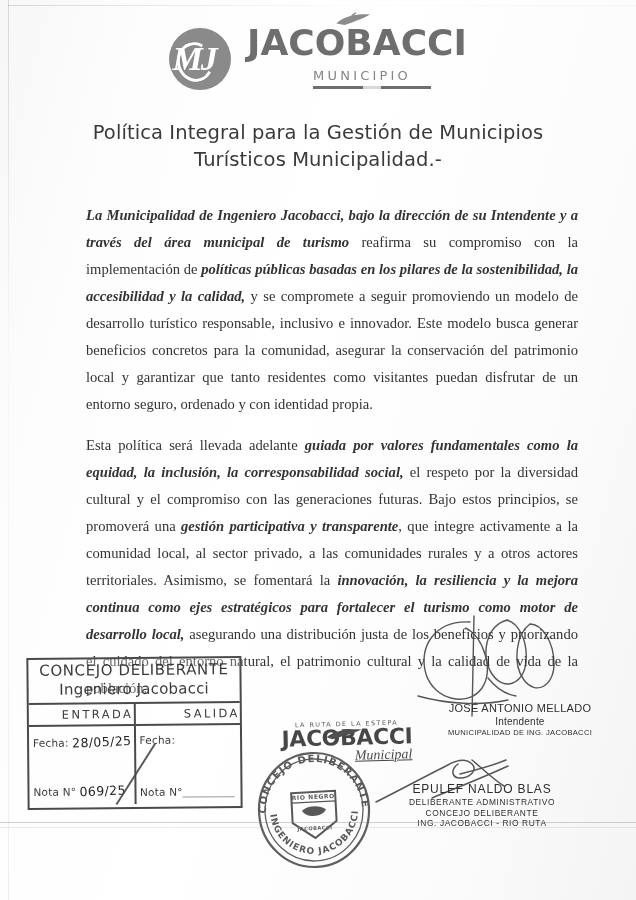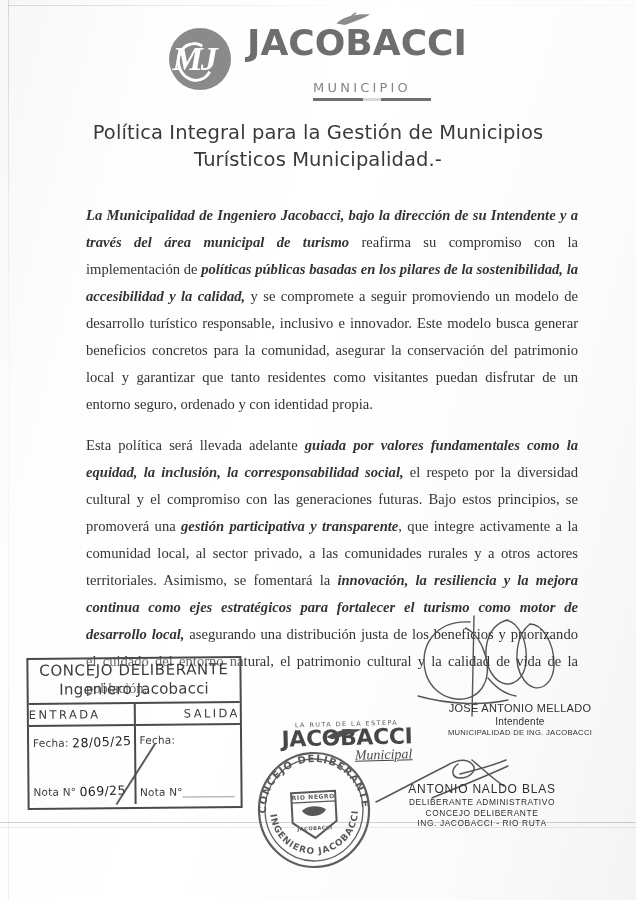--- a/index.html
+++ b/index.html
@@ -87,21 +87,21 @@
     color: #6e6e6e;
     line-height: 1.05;
   }
   .logo-bird {
     position: absolute;
     left: 88px; top: -12px;
     width: 42px; height: 16px;
     pointer-events: none;
   }
   .logo-sub-wrap {
-    margin-top: 18px;
+    margin-top: 6px;
     margin-left: 66px;
     width: 118px;
   }
   .logo-sub {
     font-family: "DejaVu Sans", sans-serif;
     font-size: 13px;
     letter-spacing: 3.2px;
     color: #858585;
     text-align: left;
   }
@@ -179,21 +179,21 @@
     display: flex;
     height: calc(100% - 48px);
   }
   .stamp-col {
     flex: 1 1 50%;
     position: relative;
   }
   .stamp-col.left { border-right: 2px solid #4a4a4a; }
   .stamp-col-head {
     border-bottom: 2px solid #4a4a4a;
-    text-align: left;
+    text-align: right;
     font-size: 11.5px;
     letter-spacing: 2.4px;
     padding: 3px 0 3px 0;
   }
   .stamp-col.right .stamp-col-head { text-align: right; }
   .field {
     position: absolute;
     left: 4px;
     font-size: 10.5px;
     letter-spacing: 0.2px;
@@ -456,21 +456,21 @@
   <svg class="sig-secretario-mark" viewBox="0 0 190 60">
     <g fill="none" stroke="#3a3a3a" stroke-width="1.5" stroke-linecap="round">
       <path d="M4 50 C28 38, 50 26, 74 14 C84 8, 94 6, 100 12 C106 18, 98 26, 88 26 C80 26, 78 18, 86 12"></path>
       <path d="M88 22 C104 18, 120 14, 134 8"></path>
       <path d="M100 8 C112 18, 122 28, 132 34"></path>
       <path d="M60 46 C84 36, 110 26, 136 14"></path>
     </g>
   </svg>
 
   <div class="sig-block secretario">
-    <div class="sig-name">ANTONIO NALDO BLAS</div>
+    <div class="sig-name">EPULEF NALDO BLAS</div>
     <div class="sig-role">DELIBERANTE ADMINISTRATIVO</div>
     <div class="sig-org">CONCEJO DELIBERANTE</div>
     <div class="sig-org">ING. JACOBACCI - RIO RUTA</div>
   </div>
 
   <div class="scan-line l1"></div>
   <div class="scan-line l2"></div>
 
 </div>
 

